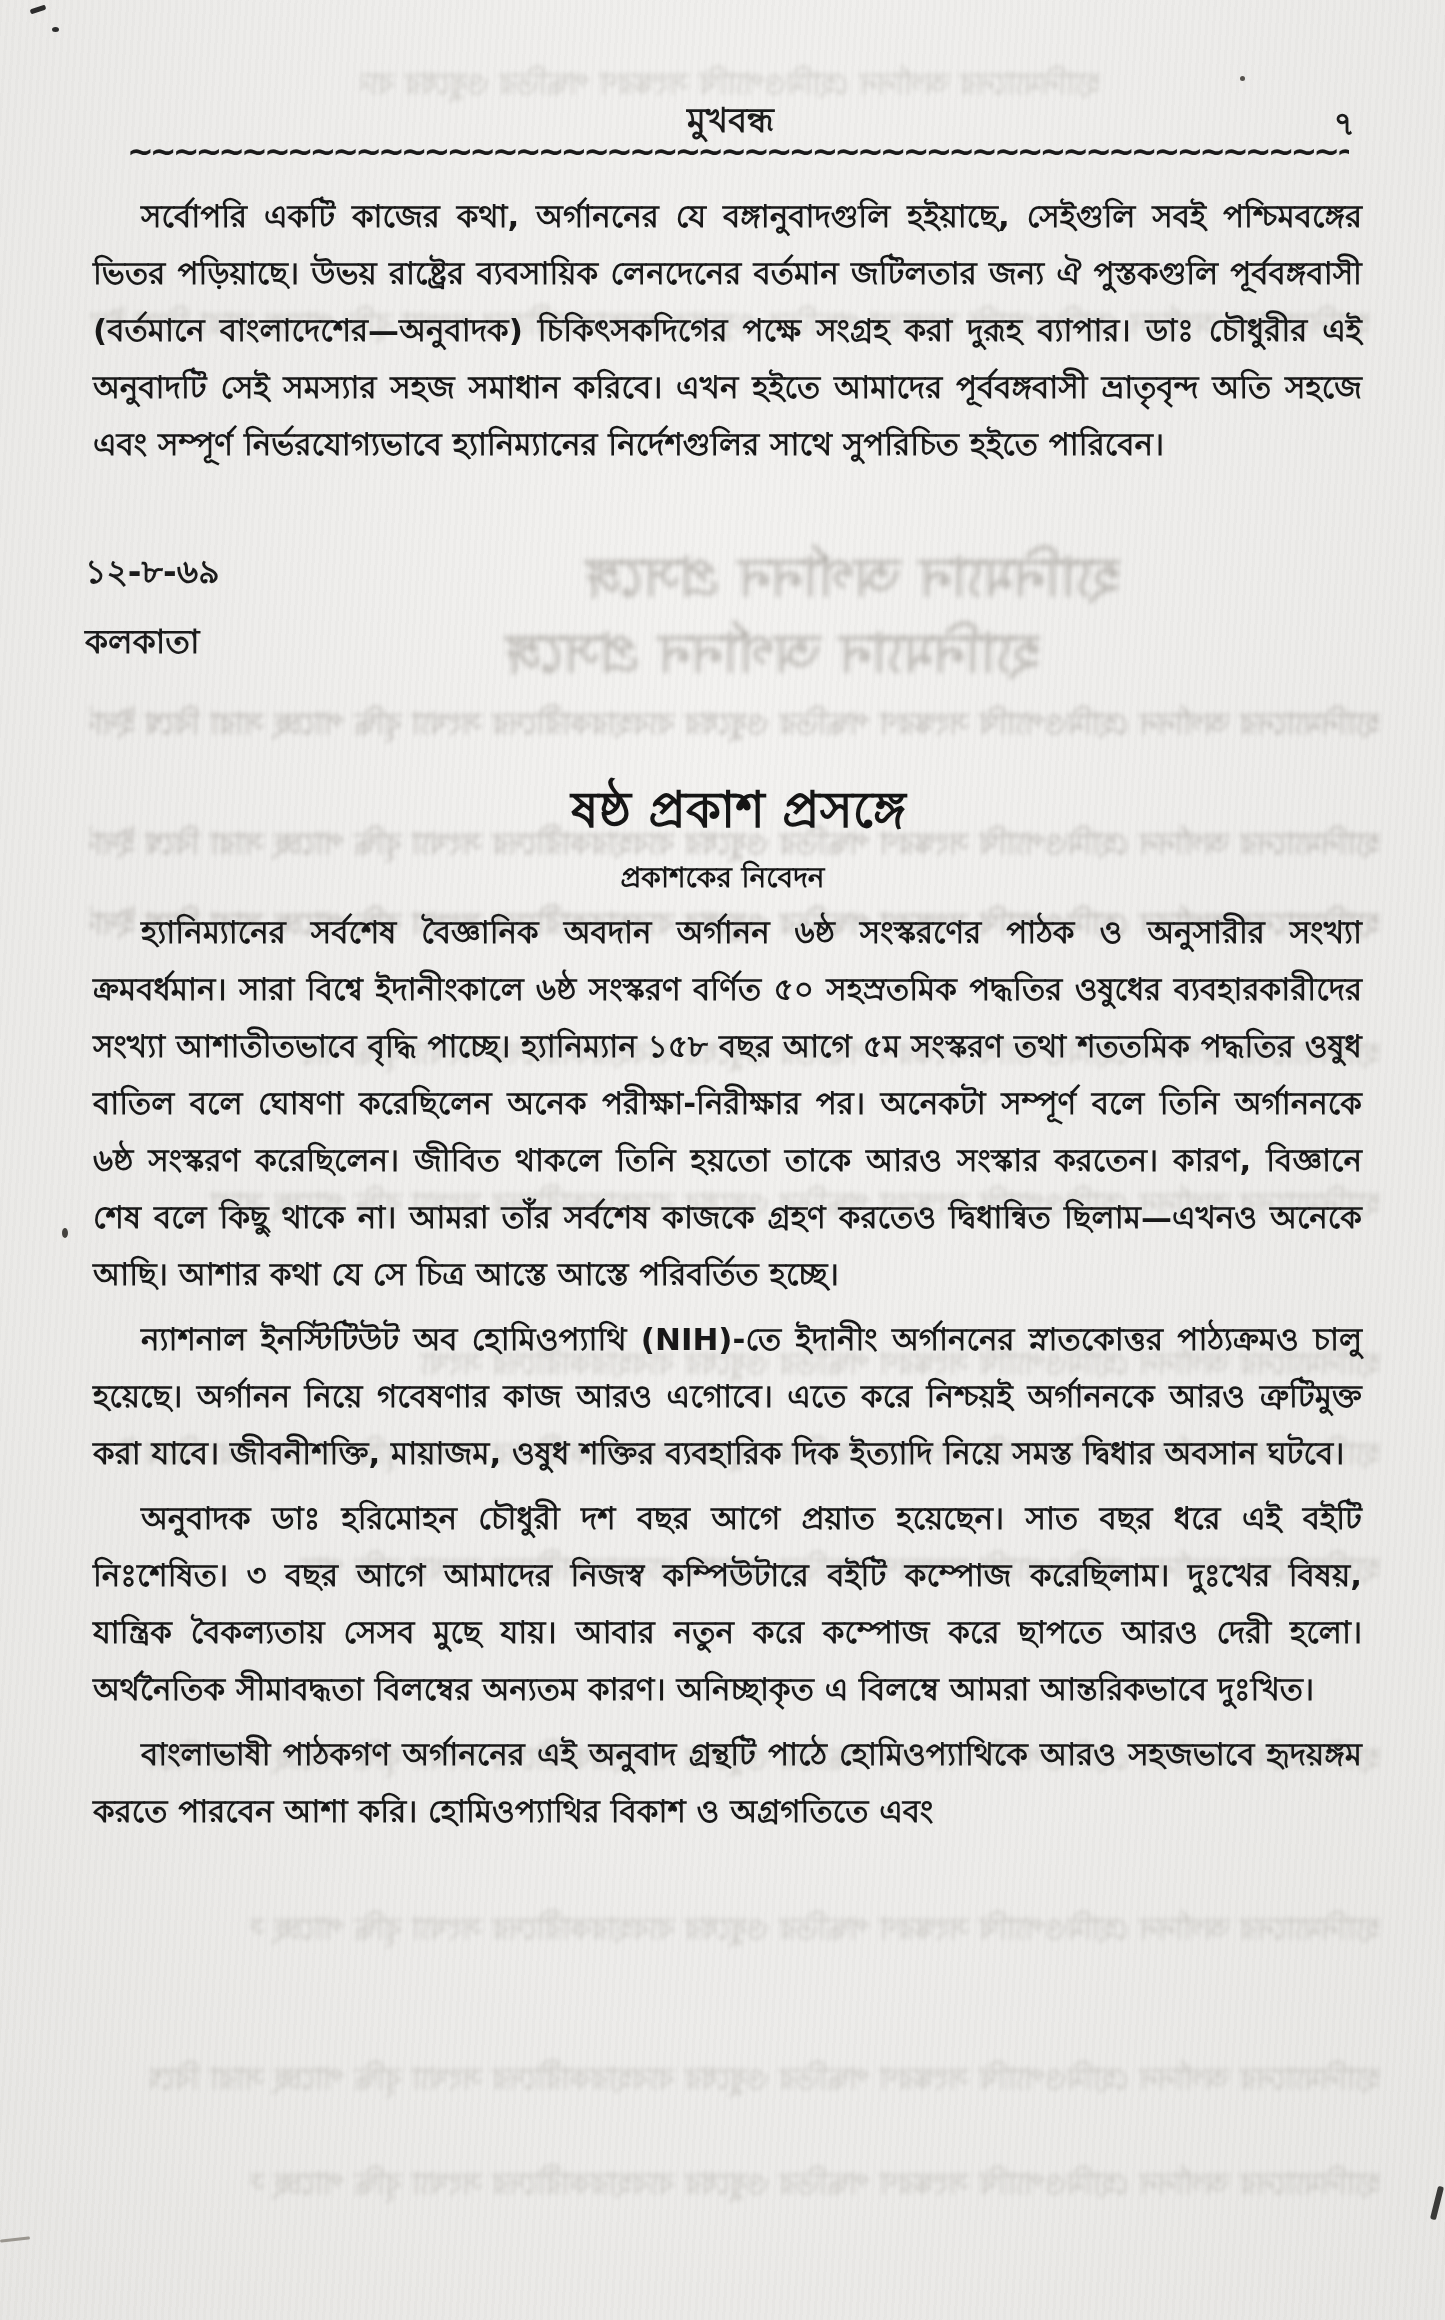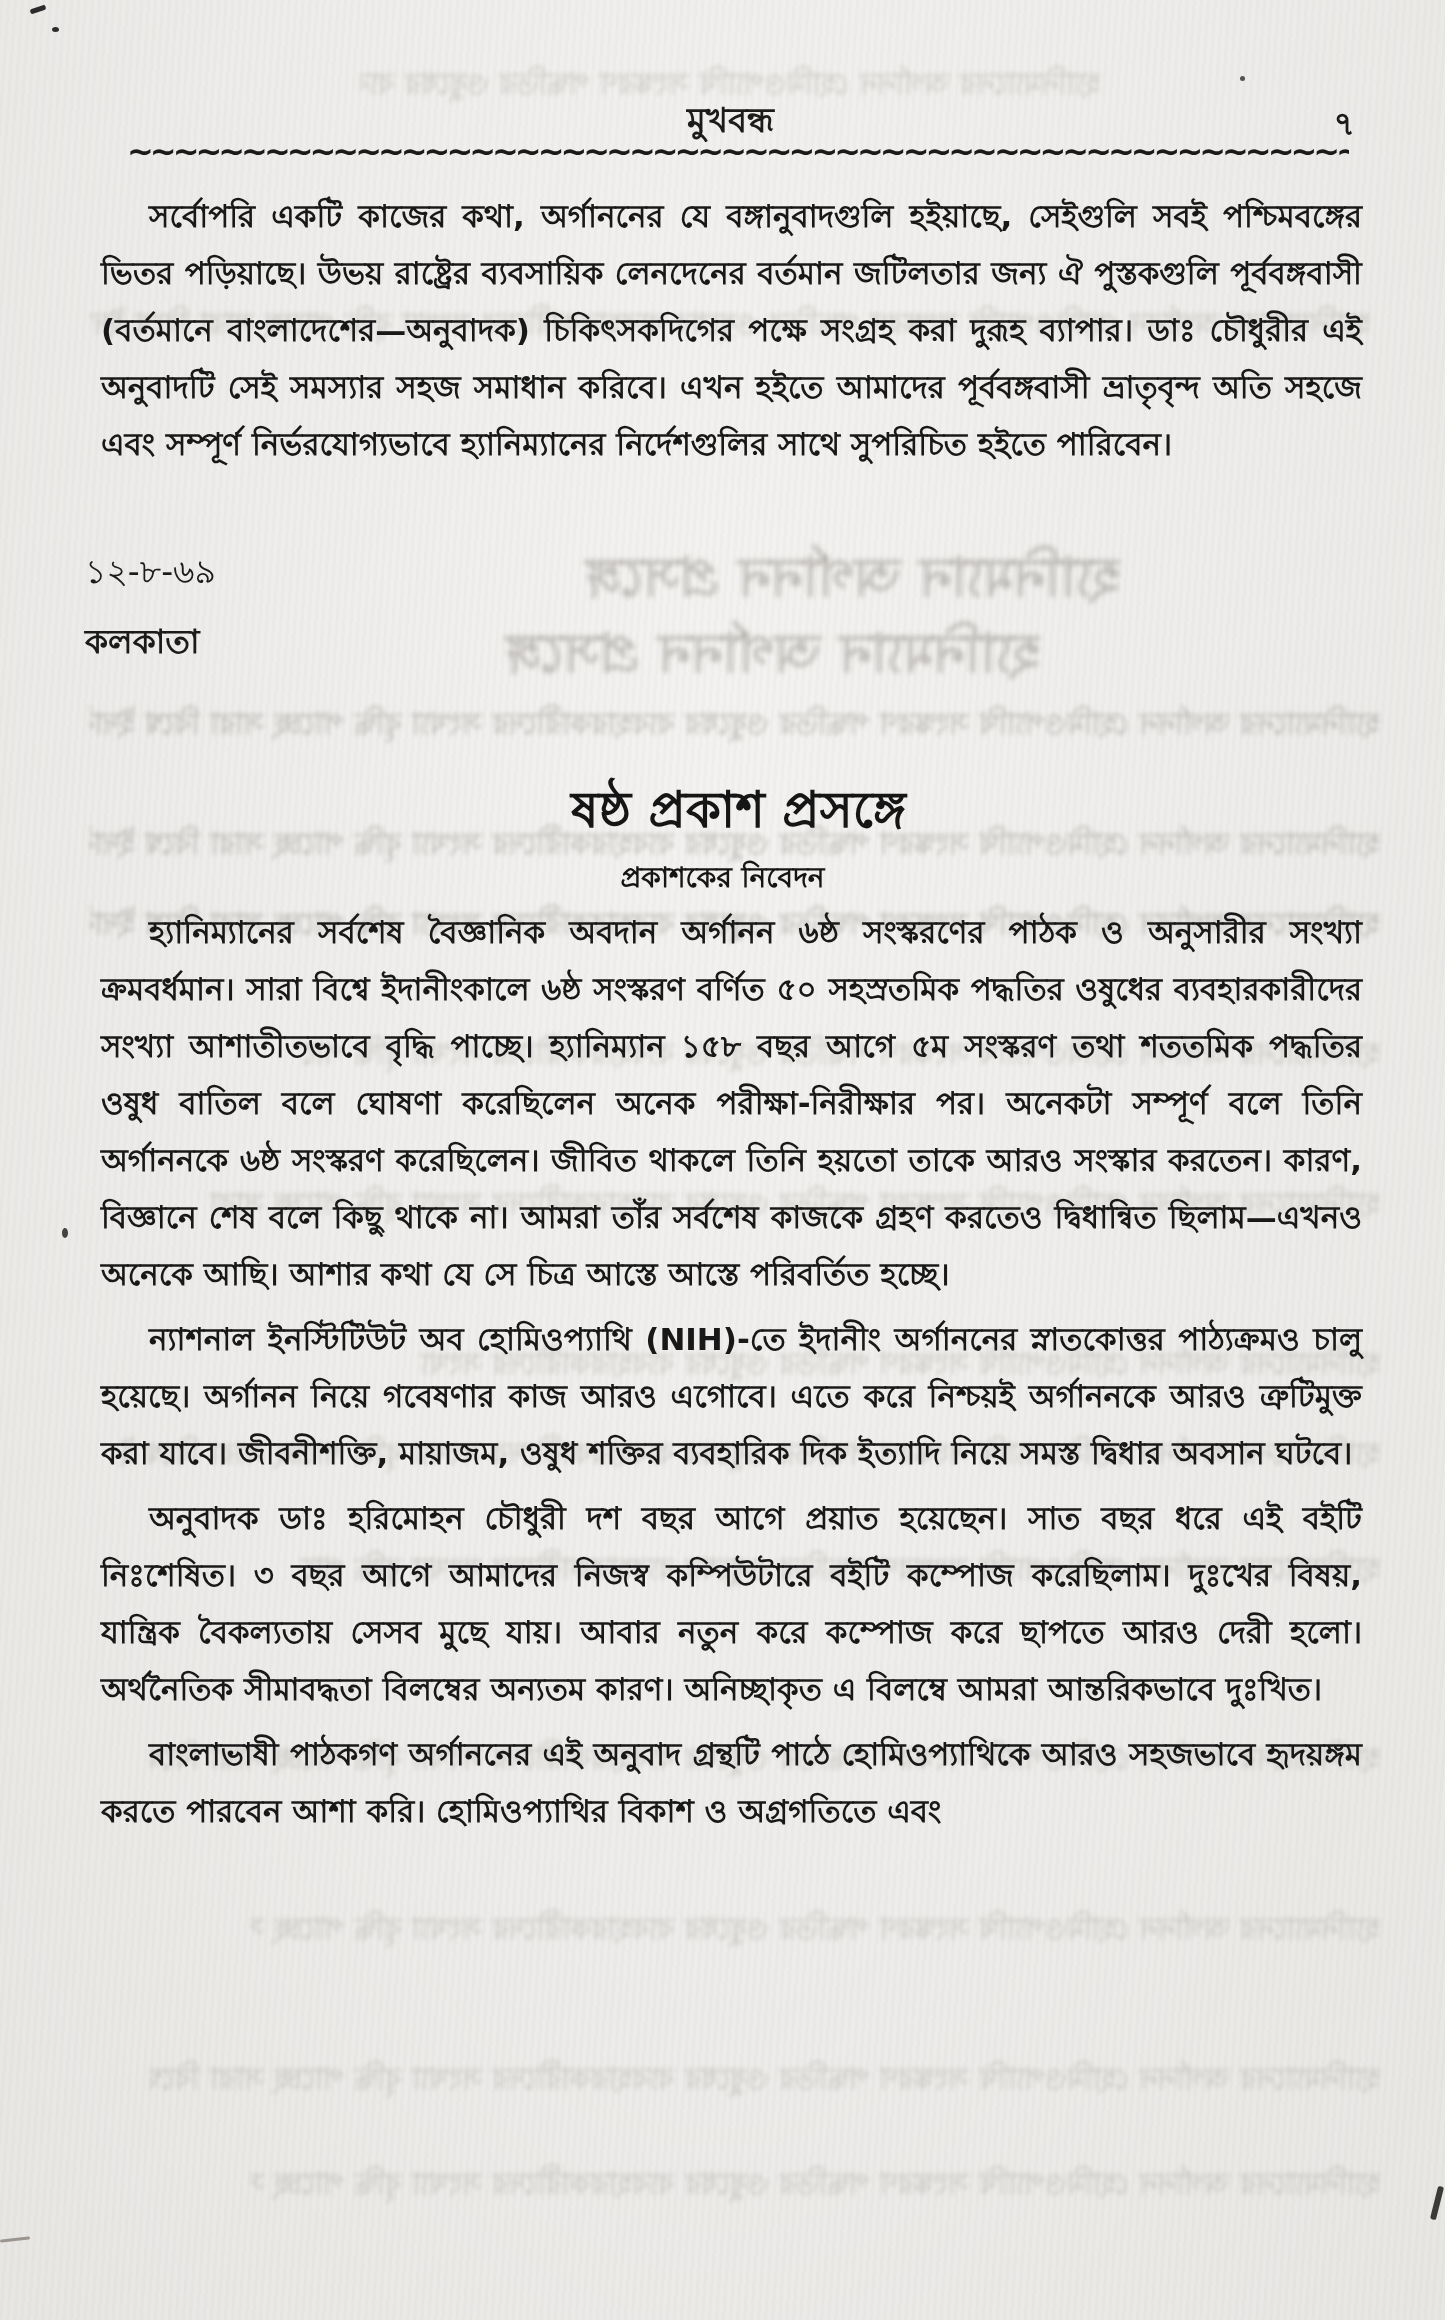--- a/index.html
+++ b/index.html
@@ -43,26 +43,26 @@
     position: absolute; top: 138px; left: 127px; width: 1222px; height: 30px;
     overflow: hidden; white-space: nowrap;
     font-size: 32px; line-height: 26px; font-weight: bold;
     letter-spacing: -4px; color: #1a1a1a;
   }
   .para-block {
     position: absolute; left: 85px; width: 1277px;
     font-size: 31px; line-height: 57px; font-weight: 600;
     text-align: justify; color: #181818;
   }
-  .para-block p { margin: 0 0 8px 16px; text-indent: 48px; }
+  .para-block p { margin: 0 0 8px 8px; text-indent: 48px; }
   #closing-para { top: 188px; }
   .sig-row {
     position: absolute; top: 546px; left: 85px; width: 1272px;
     display: flex; justify-content: space-between; align-items: flex-start;
-    font-size: 33px; font-weight: 400;
+    font-size: 33px; font-weight: 700;
   }
   .sig-place {
     position: absolute; top: 616px; left: 85px;
     font-size: 33px; font-weight: 600; text-align: center;
   }
   .section-heading {
     position: absolute; top: 772px; left: 0; width: 100%;
     text-align: center; font-size: 50px; font-weight: bold; color: #151515; padding-left: 16px;
   }
   .section-subheading {

